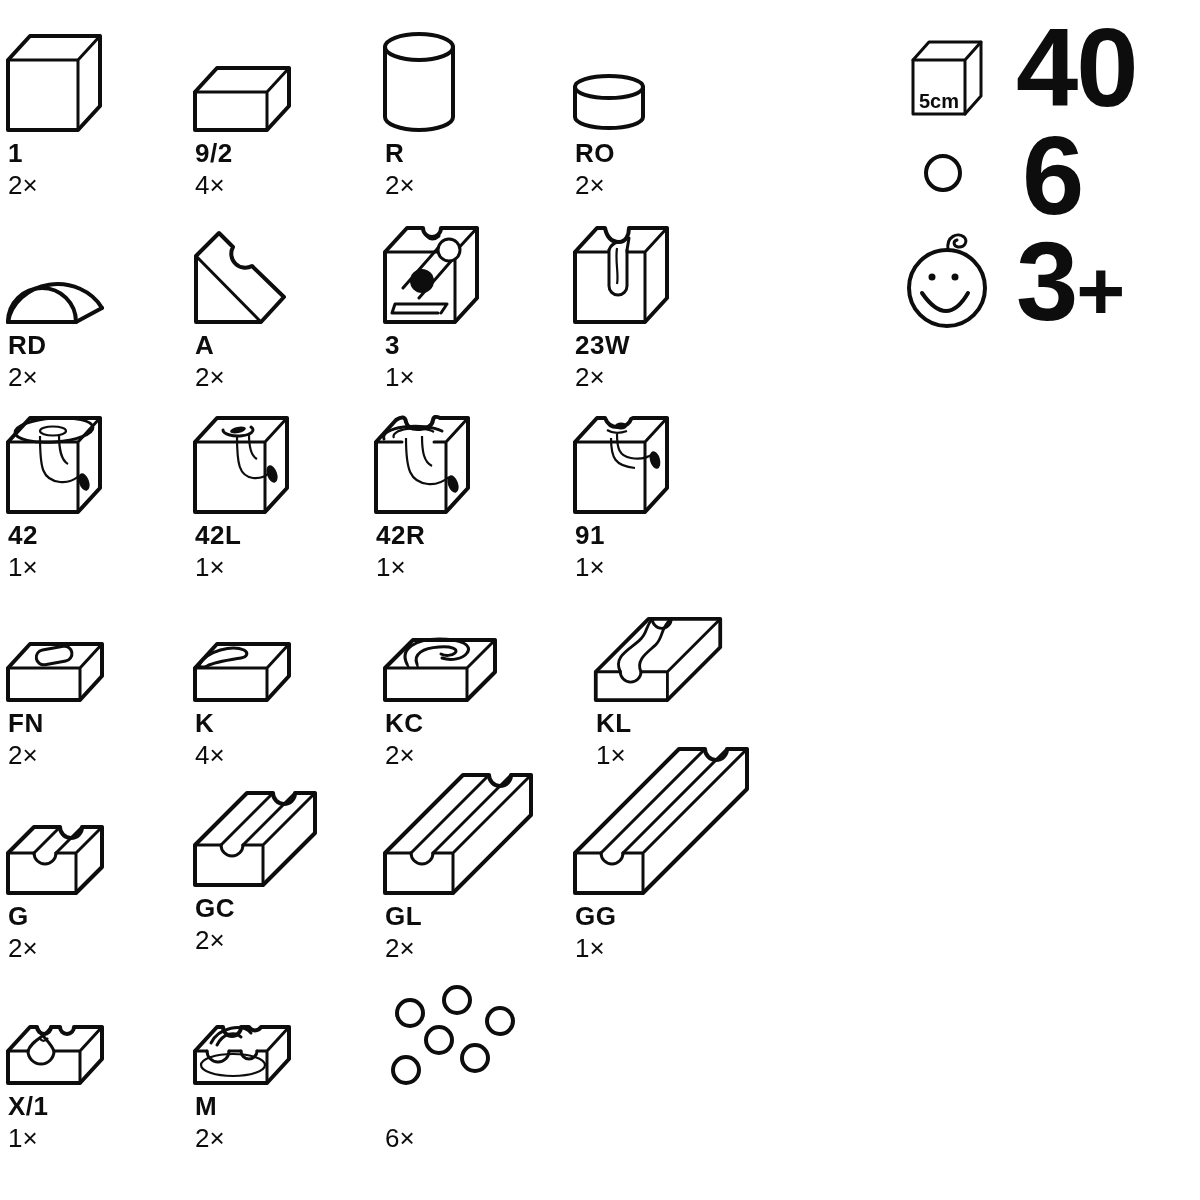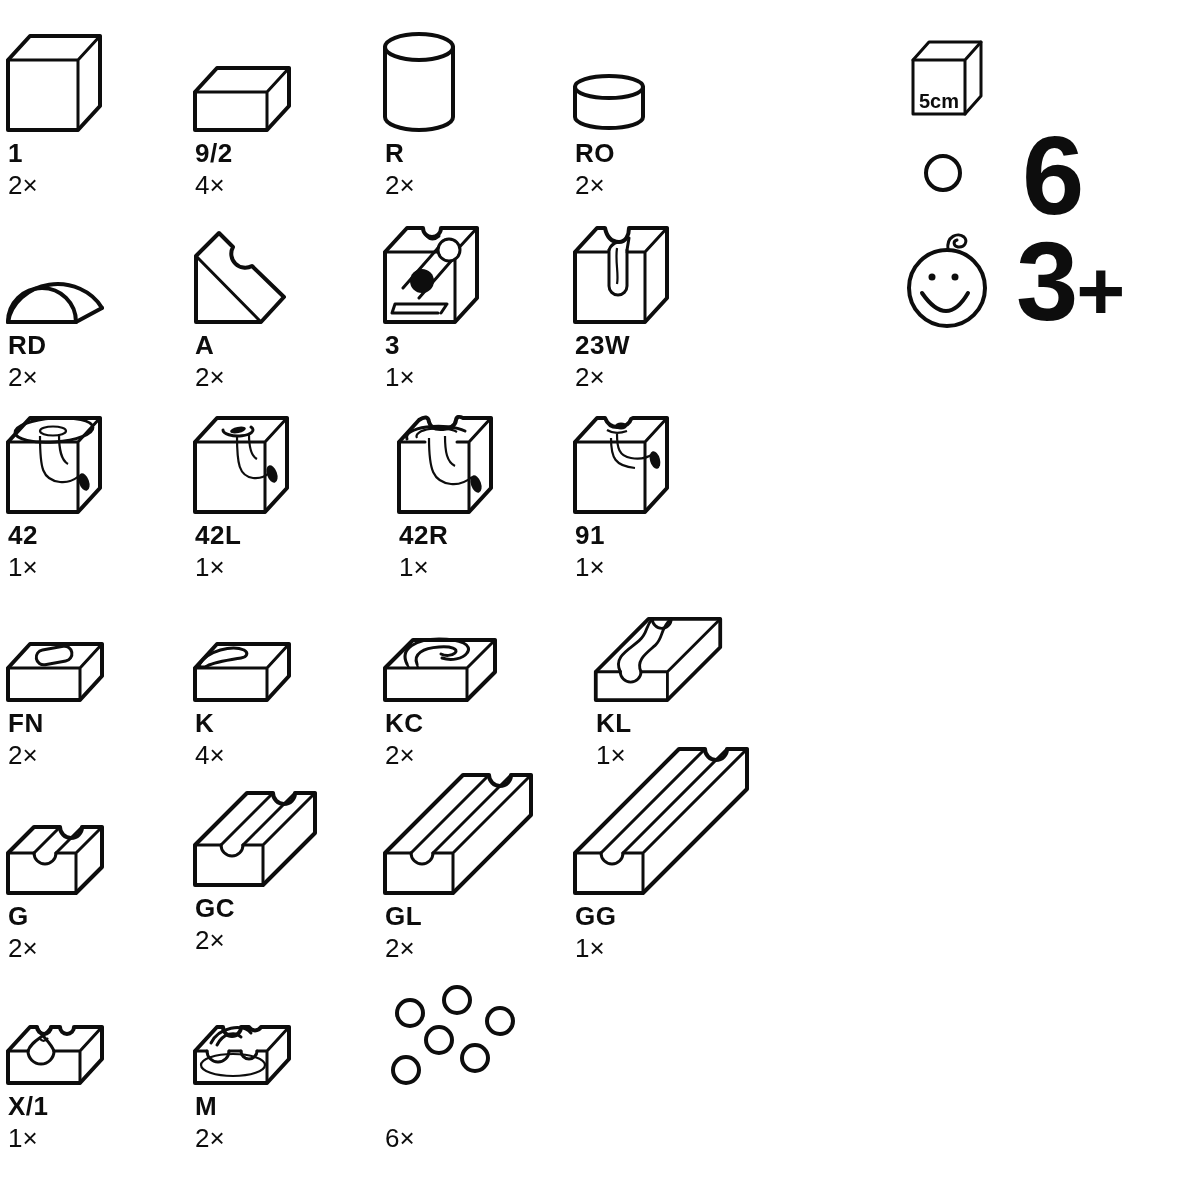--- a/index.html
+++ b/index.html
@@ -147,21 +147,21 @@
       <path class="ln2" d="M32 16 A15 6 0 1 0 60 13"></path>
       <ellipse class="ink" cx="47" cy="16" rx="8" ry="3" transform="rotate(-12 47 16)"></ellipse>
       <path class="thin" d="M46 22 C46 50 48 62 62 64 C70 65 75 62 79 58 M58 20 C58 34 60 42 66 45"></path>
       <ellipse class="ink" cx="81" cy="60" rx="5" ry="9" transform="rotate(-20 81 60)"></ellipse>
     </svg>
       </div>
     <div class="pid">42L</div>
     <div class="pqty">1×</div>
   </div>
 
-  <div class="cell r3" style="left:395px;top:410px">
+  <div class="cell r3" style="left:372px;top:410px">
     <div class="shape">
         <svg width="100" height="102" viewBox="0 0 100 102">
       <path class="ln" d="M4 28 L24 6 Q33 0 34 8 Q36 16 48 15 Q60 14 61 6 Q62 1 68 4 L96 4 V74 L74 98 H4 Z"></path>
       <path class="ln2" d="M4 28 H30 M62 28 H74 M74 28 L96 4 M74 28 V98"></path>
       <path class="ln2" d="M12 25 A32 11 0 0 1 70 17"></path>
       <path class="thin" d="M22 24 A22 8 0 0 1 62 18"></path>
       <path class="thin" d="M34 24 C34 56 38 68 56 70 C65 71 71 68 77 63 M50 22 C50 38 52 48 60 52"></path>
       <ellipse class="ink" cx="81" cy="70" rx="5" ry="9" transform="rotate(-20 81 70)"></ellipse>
     </svg>
       </div>
@@ -330,20 +330,21 @@
       </div>
     <div class="pid"></div>
     <div class="pqty">6×</div>
   </div>
 
   <svg class="abs" style="left:909px;top:36px" width="86" height="88" viewBox="0 0 86 88">
     <path class="ln2" d="M4 24 L20 6 H72 V60 L56 78 H4 Z" stroke-width="3.5"></path>
     <path class="ln2" d="M4 24 H56 M56 24 L72 6 M56 24 V78" stroke-width="3"></path>
     <text x="30" y="72" font-size="20" font-weight="bold" text-anchor="middle">5cm</text>
   </svg>
+  <div class="bignum" style="left:1016px;top:12px">40</div>
 
   <div class="marble-dot" style="left:924px;top:154px"></div>
   <div class="bignum" style="left:1022px;top:120px">6</div>
 
   <svg class="abs" style="left:902px;top:226px" width="92" height="104" viewBox="0 0 92 104">
     <circle class="ln" cx="45" cy="62" r="38"></circle>
     <circle class="ink" cx="30" cy="51" r="3.5"></circle>
     <circle class="ink" cx="53" cy="51" r="3.5"></circle>
     <path class="ln" d="M20 67 Q45 103 66 67" fill="none"></path>
     <path class="ln2" d="M46 24 C44 10 56 6 62 11 C66 15 63 22 56 21 C51 20 51 15 55 14"></path>

